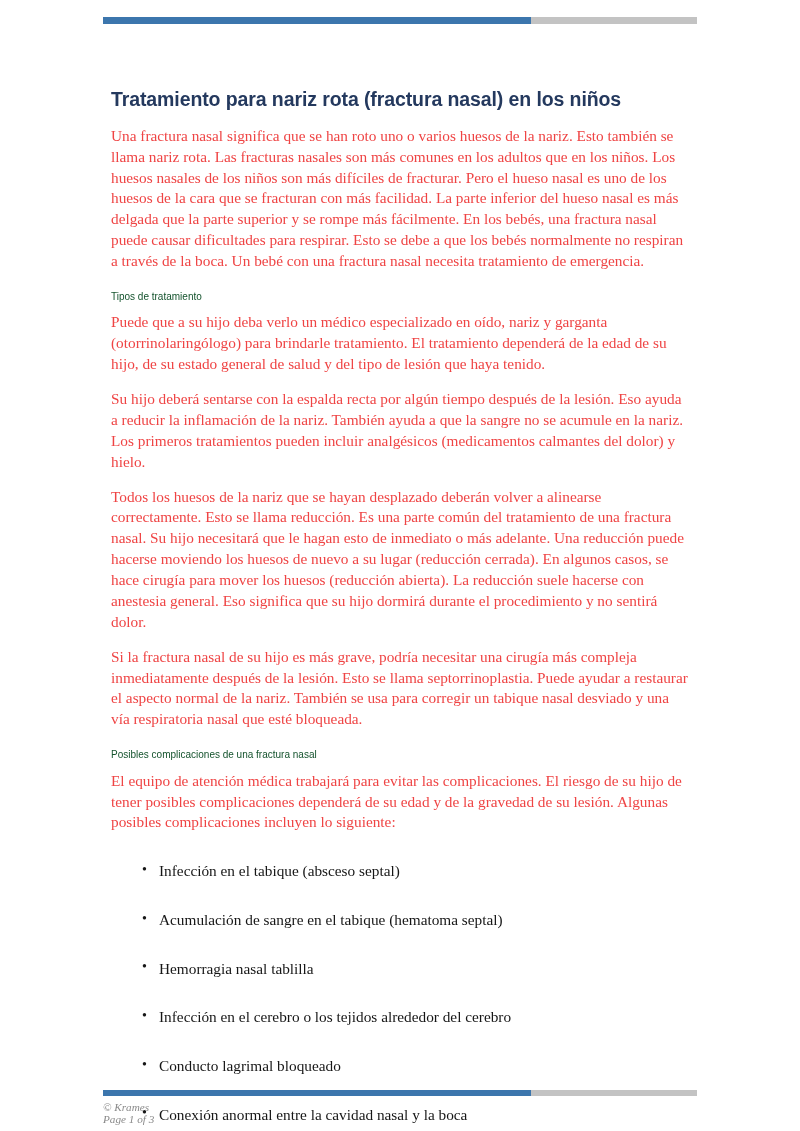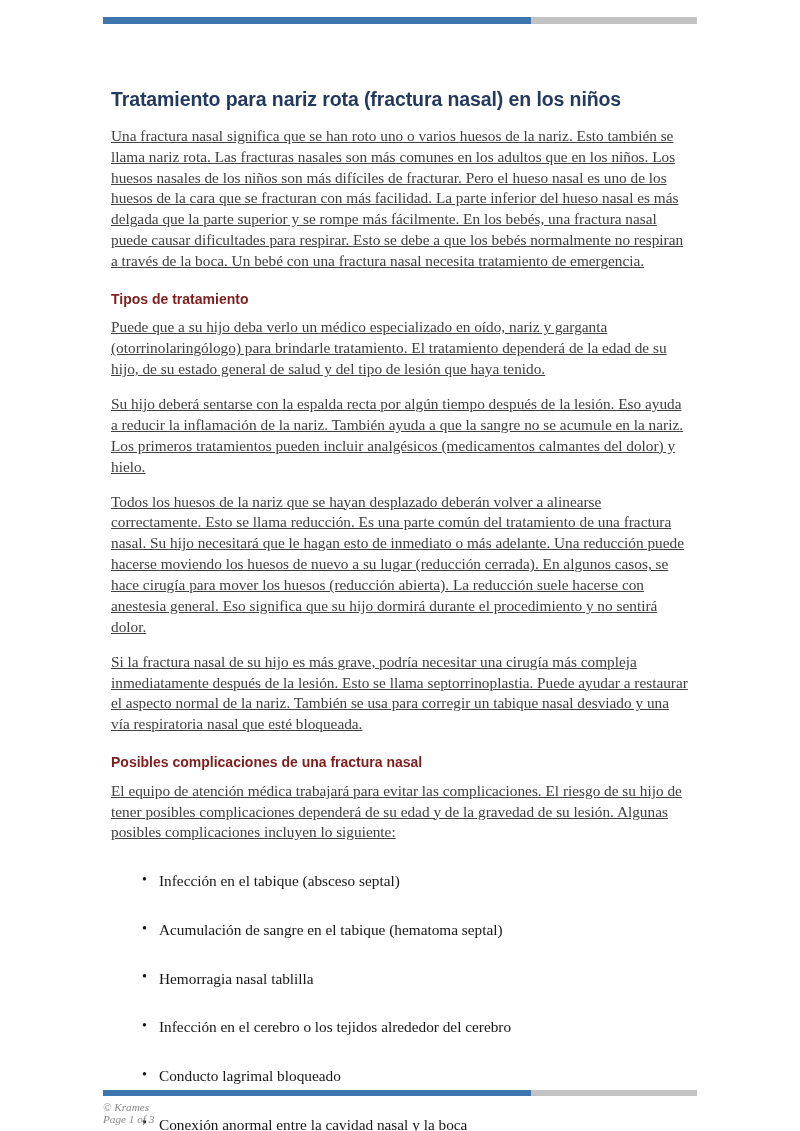--- a/index.html
+++ b/index.html
@@ -55,35 +55,34 @@
     font-size: 19.5px;
     font-weight: bold;
     color: #24395e;
     margin: 0 0 14px 0;
     line-height: 1.22;
     letter-spacing: -0.1px;
   }
 
   h2.section-title {
     font-family: "Liberation Sans", "DejaVu Sans", sans-serif;
-    font-size: 14px;
-    font-weight: bold;
-    color: #7f1d1d;
+    font-size: 10px;
+    font-weight: normal;
+    color: #14532d;
     margin: 19px 0 9px 0;
     line-height: 1.25;
   }
 
   p.body-text {
     font-family: "Liberation Serif", "DejaVu Serif", serif;
     font-size: 15.3px;
     line-height: 1.365;
-    color: #404040;
+    color: #ef4444;
     margin: 0 0 14px 0;
     text-align: left;
-    text-decoration: underline;
   }
   p.body-text:last-child { margin-bottom: 0; }
 
   ul.bullets {
     margin: 2px 0 13px 0;
     padding-left: 31px;
     list-style: none;
   }
   ul.bullets li {
     font-family: "Liberation Serif", "DejaVu Serif", serif;

